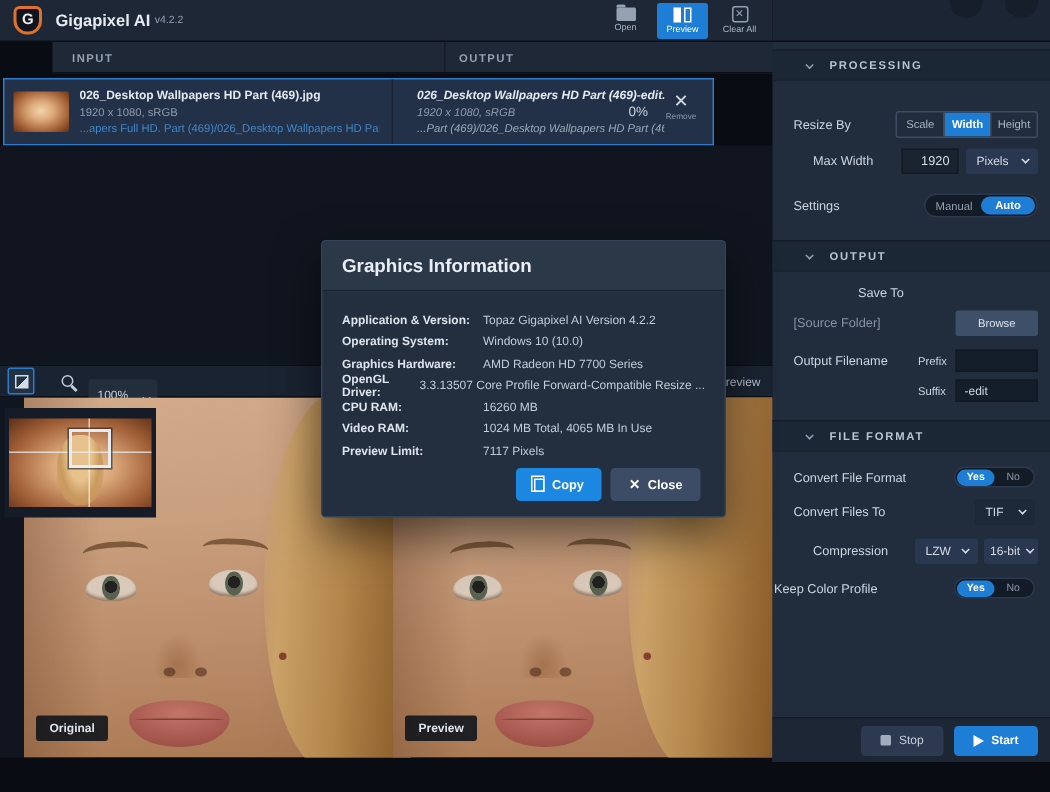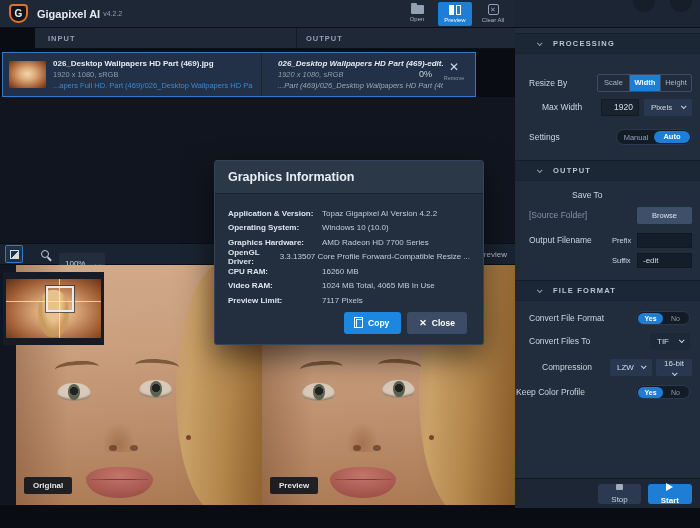--- a/index.html
+++ b/index.html
@@ -121,21 +121,21 @@
   .dd.flat { background:#1d2838; }
   .pill-toggle { position:absolute; right:8px; height:16px; background:#131b26; border:1px solid #2b394e; border-radius:9px; display:flex; align-items:center; padding:1px; }
   .pill-toggle span { width:36px; text-align:center; font-size:7.5px; color:#93a1b2; }
   .pill-toggle span.active { background:#1e7ed6; color:#fff; font-weight:bold; border-radius:7px; height:12px; line-height:12px; }
   .yn { position:absolute; height:14px; background:#131b26; border:1px solid #2b394e; border-radius:8px; display:flex; align-items:center; padding:1px; }
   .yn span { width:25px; text-align:center; font-size:7px; color:#8c9aab; }
   .yn span.active { background:#1e7ed6; color:#fff; font-weight:bold; border-radius:7px; height:11px; line-height:11px; }
   .txt-input { position:absolute; height:15px; background:#141d2a; border:1px solid #101823; color:#cfd8e2; font-size:8px; padding-left:5px; font-family:"Liberation Sans", sans-serif; }
   .browse-btn { position:absolute; height:17px; background:#3e5069; border-radius:2px; color:#dbe3ec; font-size:7.5px; display:flex; align-items:center; justify-content:center; }
   #sb-footer { position:absolute; left:0; top:450px; width:185px; height:30px; background:#1c2635; border-top:1px solid #121a25; display:flex; align-items:center; justify-content:flex-end; gap:7px; padding-right:8px; }
-  .foot-btn { height:20px; border-radius:3px; display:flex; align-items:center; justify-content:center; gap:5px; padding:0 13px; font-size:8px;flex-direction:column; }
+  .foot-btn { height:20px; border-radius:3px; display:flex; align-items:center; justify-content:center; gap:5px; padding:0 13px; font-size:8px; }
   .foot-btn.stop { background:#2c3950; color:#c6d0db; }
   .foot-btn.start { background:#1e7ed6; color:#fff; font-weight:bold; }
   .icon-stop { width:7px; height:7px; background:#9fadbd; border-radius:1px; }
   .icon-play { width:0; height:0; border-left:7px solid #fff; border-top:4px solid transparent; border-bottom:4px solid transparent; }
 </style>
 </head>
 <body>
 
 <div class="abs" id="titlebar">
   <div id="logo">G</div>
@@ -360,21 +360,21 @@
       <span>TIF</span>
       <span class="chev"></span>
     </div>
   </div>
   <div class="srow" style="top:330px; height:18px; padding-left:27px;">
     <span class="slabel">Compression</span>
     <div class="dd" style="left:95px; width:42px;">
       <span>LZW</span>
       <span class="chev"></span>
     </div>
-    <div class="dd" style="left:141px; width:36px; padding:0 4px;flex-direction:column;">
+    <div class="dd" style="left:141px; width:36px; padding:0 4px;">
       <span>16-bit</span>
       <span class="chev"></span>
     </div>
   </div>
   <div class="srow" style="top:356px; height:16px; padding-left:1px;">
     <span class="slabel">Keep Color Profile</span>
     <div class="yn" style="right:10px;">
       <span class="active">Yes</span>
       <span>No</span>
     </div>

